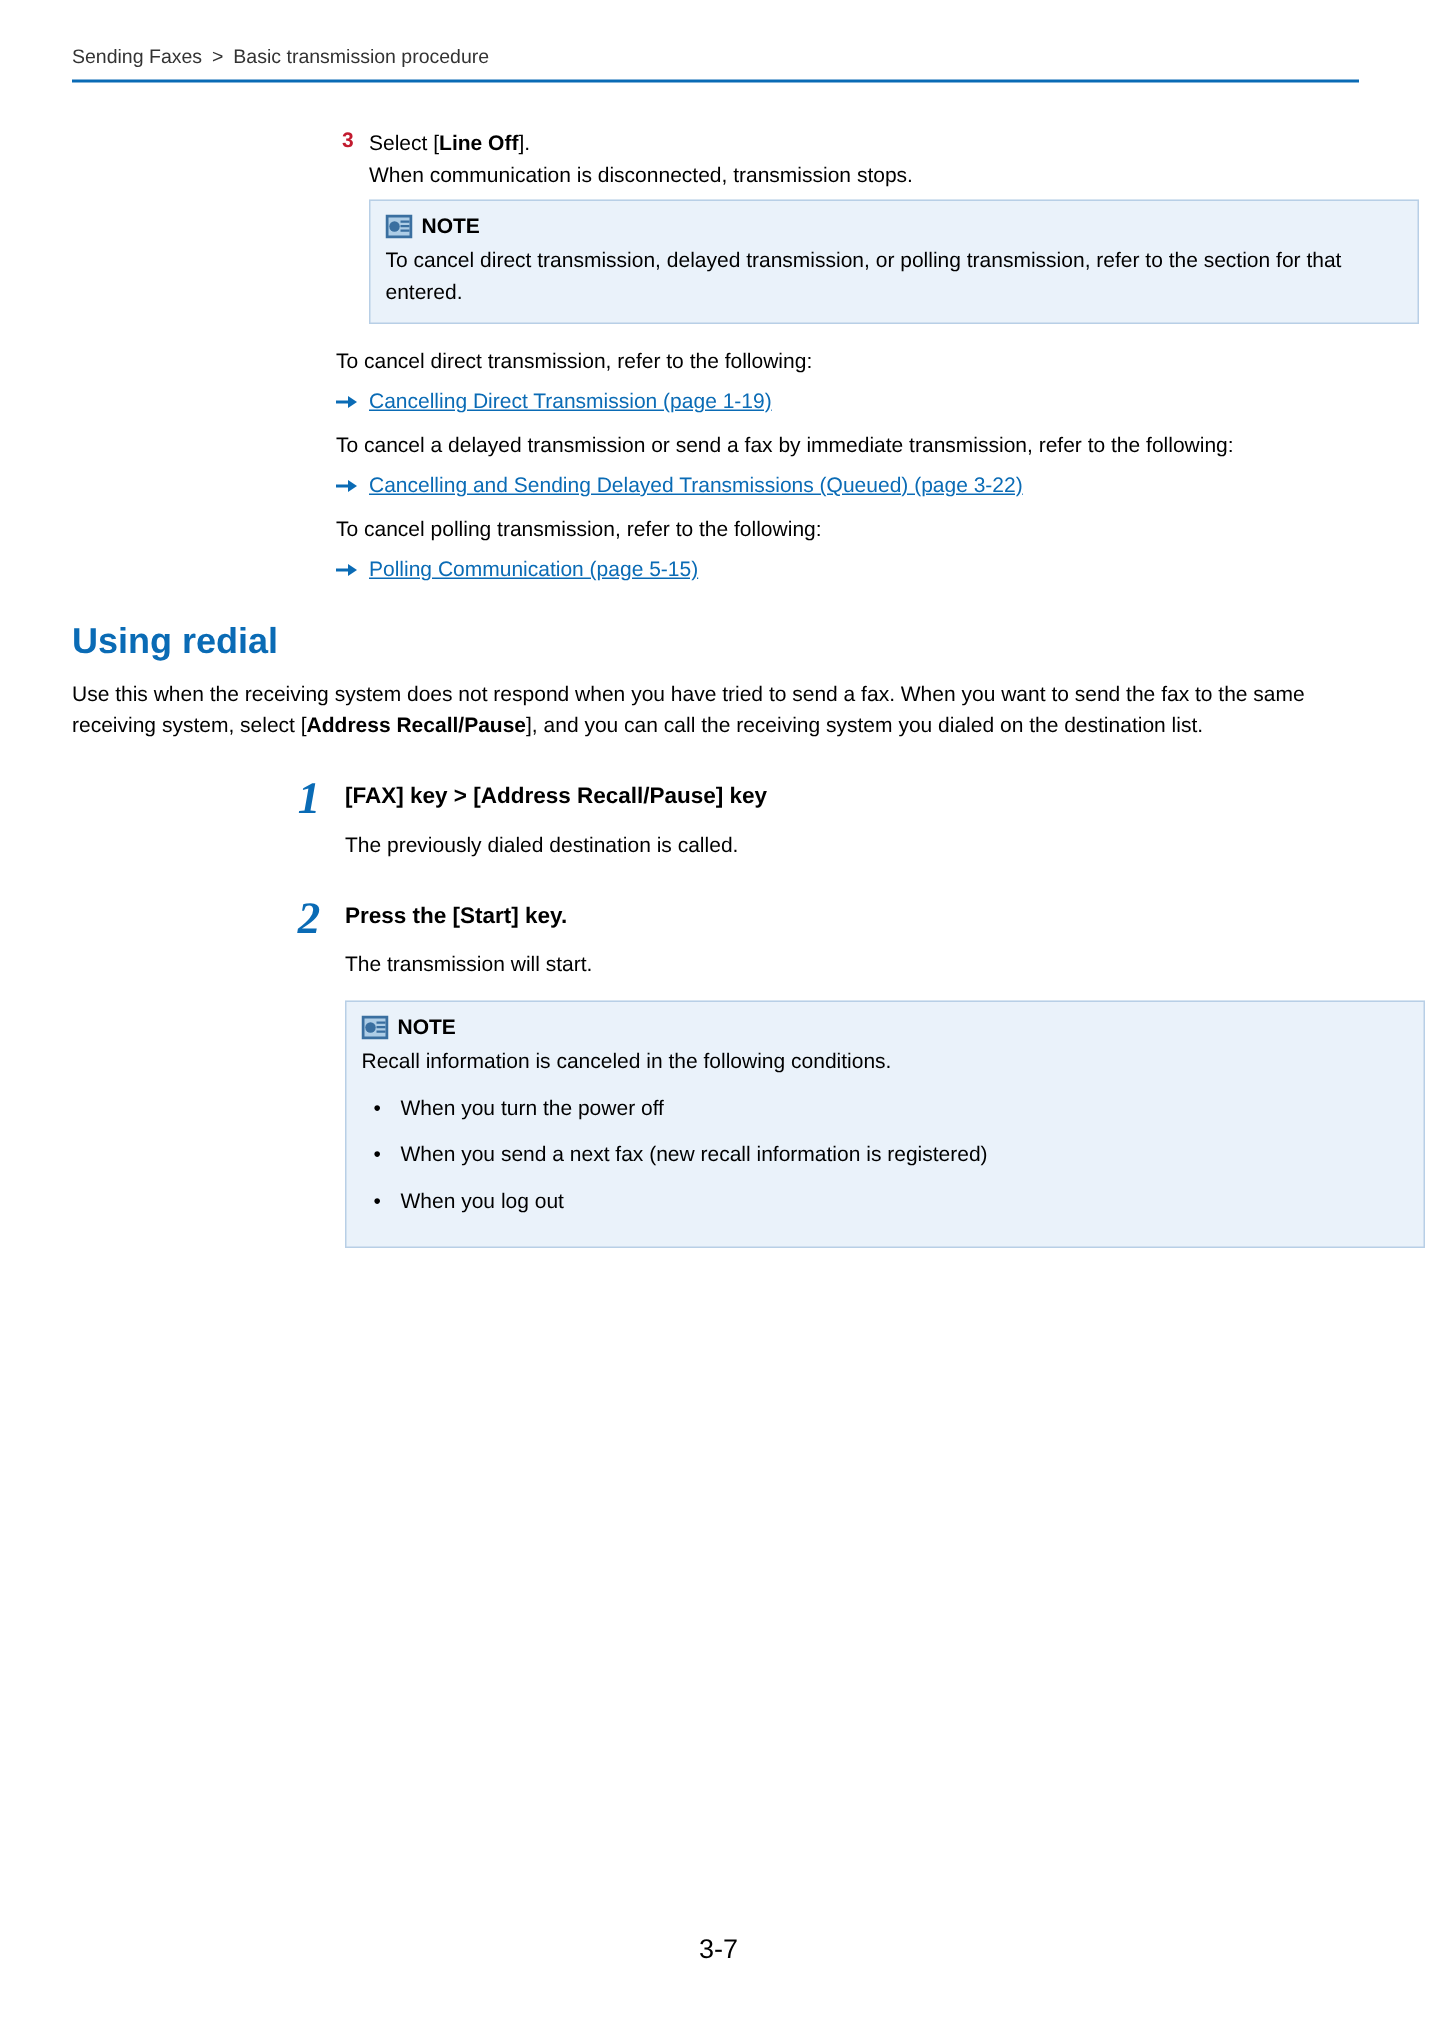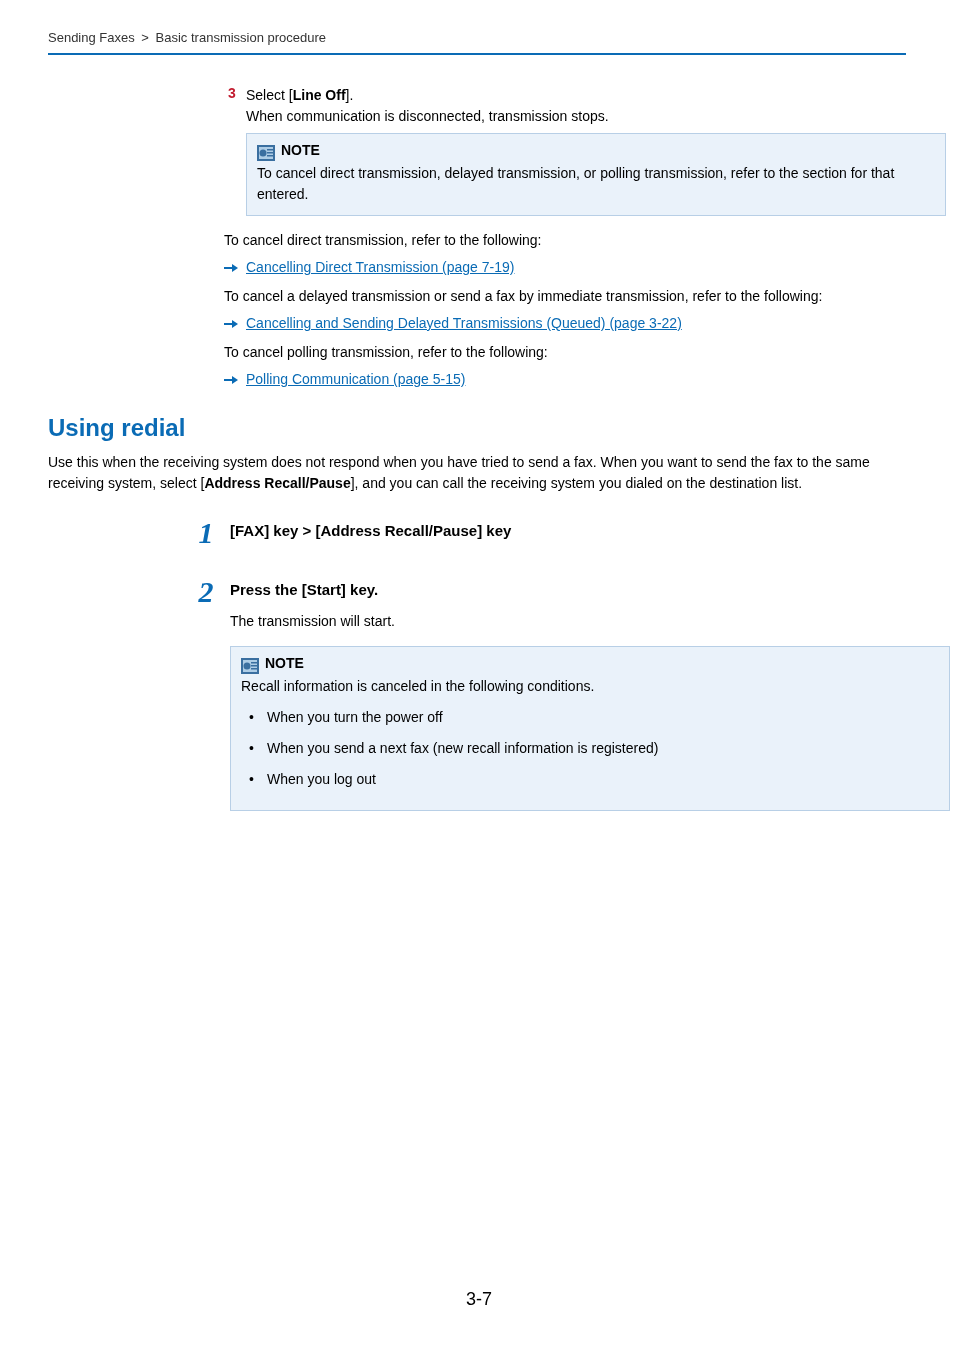--- a/index.html
+++ b/index.html
@@ -6,21 +6,21 @@
   html, body { width: 954px; height: 1350px; background: #fff; font-family: Arial, Helvetica, sans-serif; color: #000; }
   .page { padding: 30px 48px 0 48px; position: relative; height: 100%; border-radius: 27px; }
   .breadcrumb { font-size: 13px; color: #333; padding-bottom: 8px; }
   .breadcrumb-sep { margin: 0 3px; }
   .hr { height: 2px; background: #0a6bb5; margin-bottom: 30px; }
   .content { }
   .step-row { display: flex; align-items: flex-start; margin-left: 180px; margin-bottom: 6px; }
   .step-num-red { color: #c21b2f; font-weight: bold; font-size: 14px; width: 18px; flex-shrink: 0; }
   .step-body { font-size: 14px; line-height: 1.5; }
   .note-box { margin-left: 198px; background: #eaf2fa; border: 1px solid #b8cfe6; padding: 6px 10px 10px 10px; font-size: 14px; line-height: 1.5; margin-bottom: 14px; }
-  .note-header { display: flex; align-items: flex-end; gap: 6px; font-weight: bold; margin-bottom: 2px; }
+  .note-header { display: flex; align-items: center; gap: 6px; font-weight: bold; margin-bottom: 2px; }
   .note-icon { width: 18px; height: 16px; display: inline-flex; align-items: center; justify-content: center; }
   .note-icon svg { width: 18px; height: 16px; }
   .plain-line { margin-left: 176px; font-size: 14px; line-height: 1.5; margin-bottom: 6px; }
   .link-row { margin-left: 176px; display: flex; align-items: center; gap: 8px; font-size: 14px; line-height: 1.5; margin-bottom: 8px; }
   .arrow-icon { width: 14px; height: 12px; flex-shrink: 0; display: inline-flex; }
   .arrow-icon svg { width: 14px; height: 12px; }
   a.xref { color: #0a6bb5; text-decoration: underline; }
   h2.section-title { color: #0a6bb5; font-size: 24px; font-weight: bold; margin: 24px 0 10px 0; }
   .body-para { font-size: 14px; line-height: 1.5; margin-bottom: 2px; }
   .big-step { display: flex; align-items: flex-start; margin-top: 26px; margin-left: 140px; }
@@ -75,21 +75,21 @@
     </div>
 
     <div class="plain-line">To cancel direct transmission, refer to the following:</div>
     <div class="link-row">
       <span class="arrow-icon">
         <svg viewBox="0 0 14 12">
             <line x1="0" y1="6" x2="11" y2="6" stroke="#0a6bb5" stroke-width="2"></line>
             <polygon points="14,6 8,2 8,10" fill="#0a6bb5"></polygon>
           </svg>
       </span>
-      <a href="#" class="xref">Cancelling Direct Transmission (page 7-19)</a>
+      <a href="#" class="xref">Cancelling Direct Transmission (page 1-19)</a>
     </div>
 
     <div class="plain-line">To cancel a delayed transmission or send a fax by immediate transmission, refer to the following:</div>
     <div class="link-row">
       <span class="arrow-icon">
         <svg viewBox="0 0 14 12">
             <line x1="0" y1="6" x2="11" y2="6" stroke="#0a6bb5" stroke-width="2"></line>
             <polygon points="14,6 8,2 8,10" fill="#0a6bb5"></polygon>
           </svg>
       </span>
@@ -110,20 +110,21 @@
     <h2 class="section-title">Using redial</h2>
 
     <div class="body-para">
       <span>Use this when the receiving system does not respond when you have tried to send a fax. When you want to send the fax to the same receiving system, select [</span><b>Address Recall/Pause</b><span>], and you can call the receiving system you dialed on the destination list.</span>
     </div>
 
     <div class="big-step">
       <div class="big-step-num">1</div>
       <div class="big-step-body">
         <div class="big-step-title">[FAX] key &gt; [Address Recall/Pause] key</div>
+        <div class="big-step-text">The previously dialed destination is called.</div>
       </div>
     </div>
 
     <div class="big-step">
       <div class="big-step-num">2</div>
       <div class="big-step-body">
         <div class="big-step-title">Press the [Start] key.</div>
         <div class="big-step-text">The transmission will start.</div>
 
         <div class="note-box-inner">

